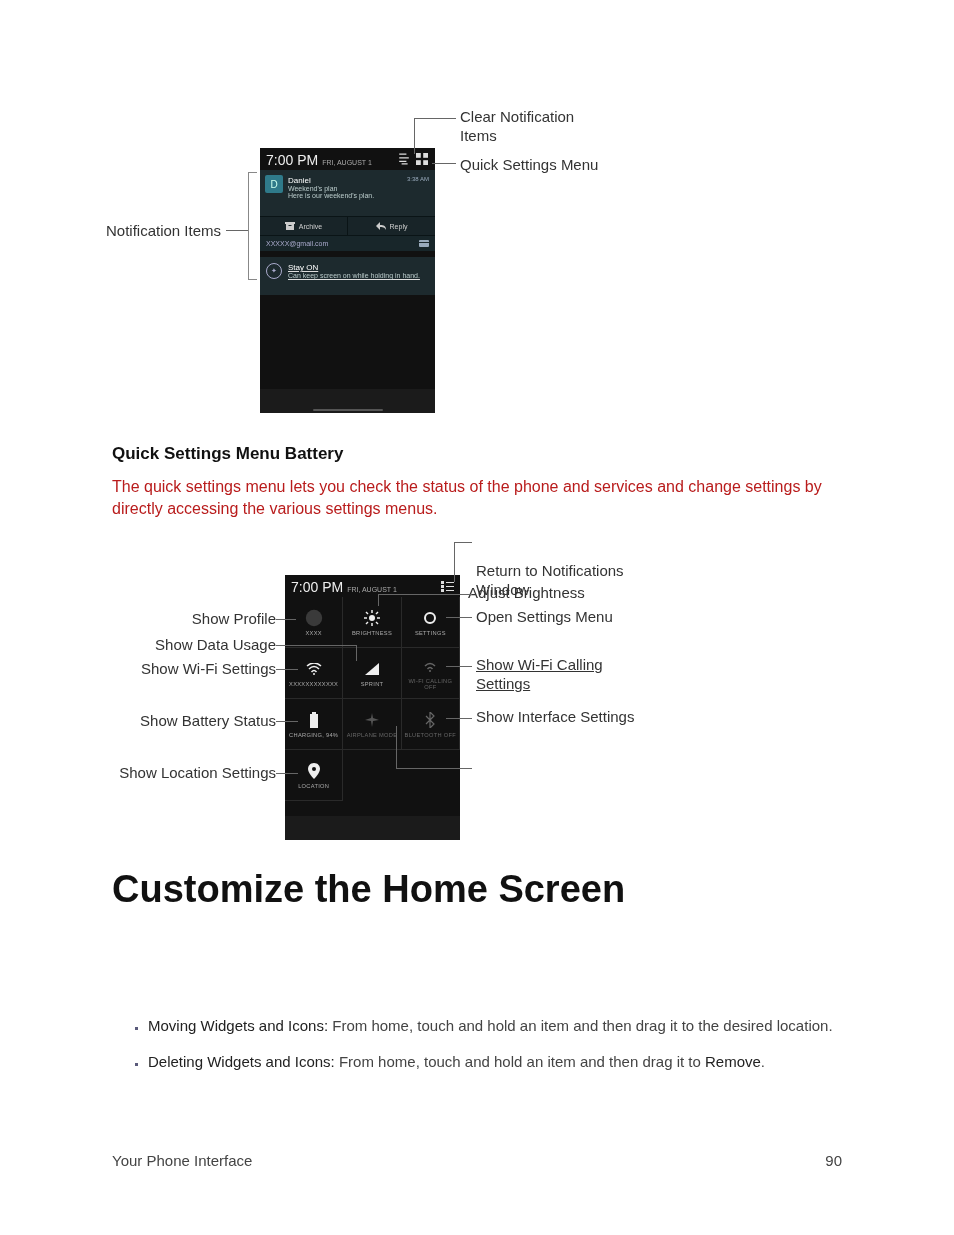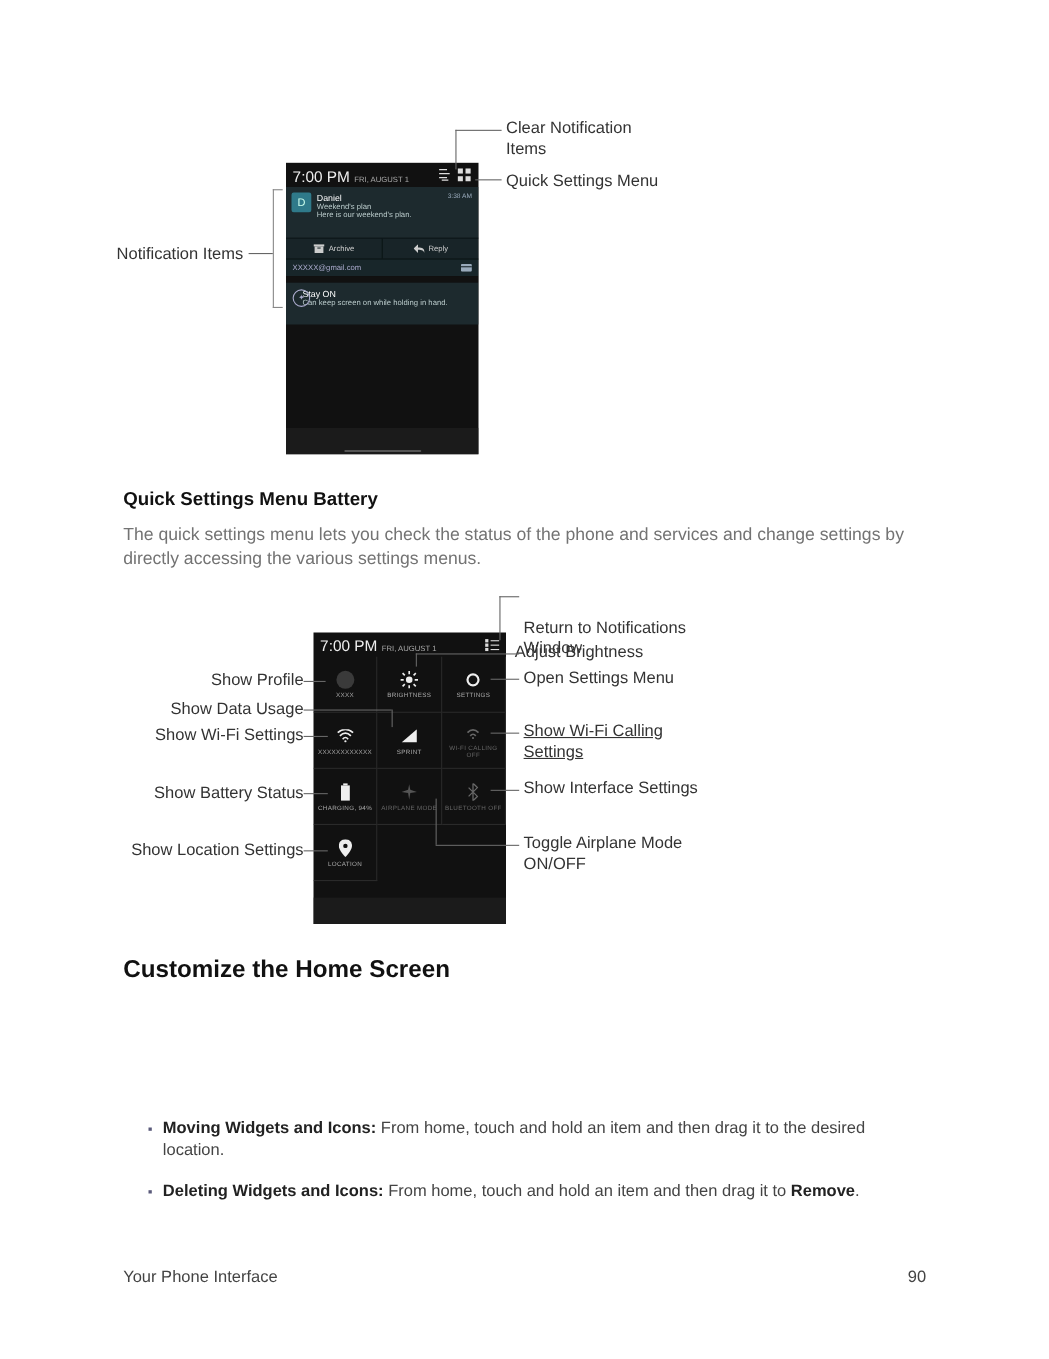--- a/index.html
+++ b/index.html
@@ -64,21 +64,21 @@
     padding: 5px 4px; display: flex; align-items: center; gap: 4px; justify-content: center;
     border-right: 1px solid #0a1416;
   }
   .fig1 .actions .act:last-child { border-right: none; }
   .fig1 .account {
     font-size: 7px; color: #aac; background:#18262a;
     padding: 4px 6px; display: flex; justify-content: space-between;
     border-top: 1px solid #0a1416;
   }
   .fig1 .sep { height: 6px; background: #111; }
-  .fig1 .notif.stayon { padding: 6px 6px 6px 15px; min-height: 26px; }
+  .fig1 .notif.stayon { padding: 6px 6px 6px 28px; min-height: 26px; text-decoration: underline; }
   .fig1 .notif.stayon .orbit {
     position: absolute; left: 6px; top: 6px; width: 14px; height: 14px;
     border: 1px solid #aac; border-radius: 50%;
     display: flex; align-items: center; justify-content: center;
     color:#aac; font-size:7px;
   }
   .fig1 .bottomstrip { position:absolute; left:0; right:0; bottom:0; height:24px; background:#1b1b1b; }
   .fig1 .grab { position:absolute; left:30%; right:30%; bottom:2px; height:2px; background:#555; border-radius:1px; }
 
   
@@ -90,22 +90,22 @@
   
   .bracket {
     position: absolute;
     border: 1px solid #888;
     border-right: none;
     width: 8px;
   }
 
   
   .h3 { font-weight: 700; font-size: 17px; color: #111; }
-  .body { font-size: 16px; color: #737373; line-height: 1.35; }
-  .h1 { font-weight: 900; font-size: 22px; color: #111; font-family: Arial Black, Arial, sans-serif; }
+  .body { font-size: 16px; color: #b91c1c; line-height: 1.35; }
+  .h1 { font-weight: 900; font-size: 38px; color: #111; font-family: Arial Black, Arial, sans-serif; }
 
   .qs-h3 { position: absolute; left: 112px; top: 444px; }
   .qs-body { position: absolute; left: 112px; right: 110px; top: 476px; }
 
   
   .fig2 {
     position: absolute;
     left: 285px; top: 575px;
     width: 175px; height: 265px;
     background: #111;
@@ -143,21 +143,21 @@
   .h1body { position: absolute; left: 112px; right: 110px; top: 914px; }
   .h3ops { position: absolute; left: 112px; top: 990px; font-size: 17px; }
   ul.ops {
     position: absolute; left: 130px; right:110px; top: 1016px;
     margin: 0; padding: 0 0 0 18px;
     font-size: 15px; color: #444;
     list-style: square;
   }
   ul.ops li { margin-bottom: 16px; line-height: 1.35; }
   ul.ops li::marker { color: #5a5a7a; font-size: 11px; }
-  .bold { font-weight: 700; color:#222; }
+  .bold { font-weight: 400; color:#222; }
 
   .footer-left { position: absolute; left: 112px; top: 1152px; font-size: 15px; color: #444; }
   .footer-right { position: absolute; right: 112px; top: 1152px; font-size: 15px; color: #444; }
 
   
   svg { display:block; }
 </style>
 </head>
 <body>
 
@@ -393,21 +393,20 @@
 
   <div class="lbl" style="left:476px; top:608px;">Open Settings Menu</div>
   <div class="leader h" style="left:446px; top:617px; width:26px;"></div>
 
   <div class="lbl" style="left:476px; top:656px; width:170px; line-height:1.25;text-decoration:underline;">Show Wi-Fi Calling Settings</div>
   <div class="leader h" style="left:446px; top:666px; width:26px;"></div>
 
   <div class="lbl" style="left:476px; top:708px; width:170px; line-height:1.25;">Show Interface Settings</div>
   <div class="leader h" style="left:446px; top:718px; width:26px;"></div>
 
-  <div class="lbl" style="left:476px; top:758px; width:190px; line-height:1.25;">Toggle Airplane Mode ON/OFF</div>
   <div class="leader h" style="left:396px; top:768px; width:76px;"></div>
   <div class="leader v" style="left:396px; top:726px; height:42px;"></div>
 
   <div class="h1 h1pos">Customize the Home Screen</div>
 
   <ul class="ops">
     <li>
       <span class="bold">Moving Widgets and Icons:</span><span> From home, touch and hold an item and then drag it to the desired location.</span>
     </li>
     <li>

